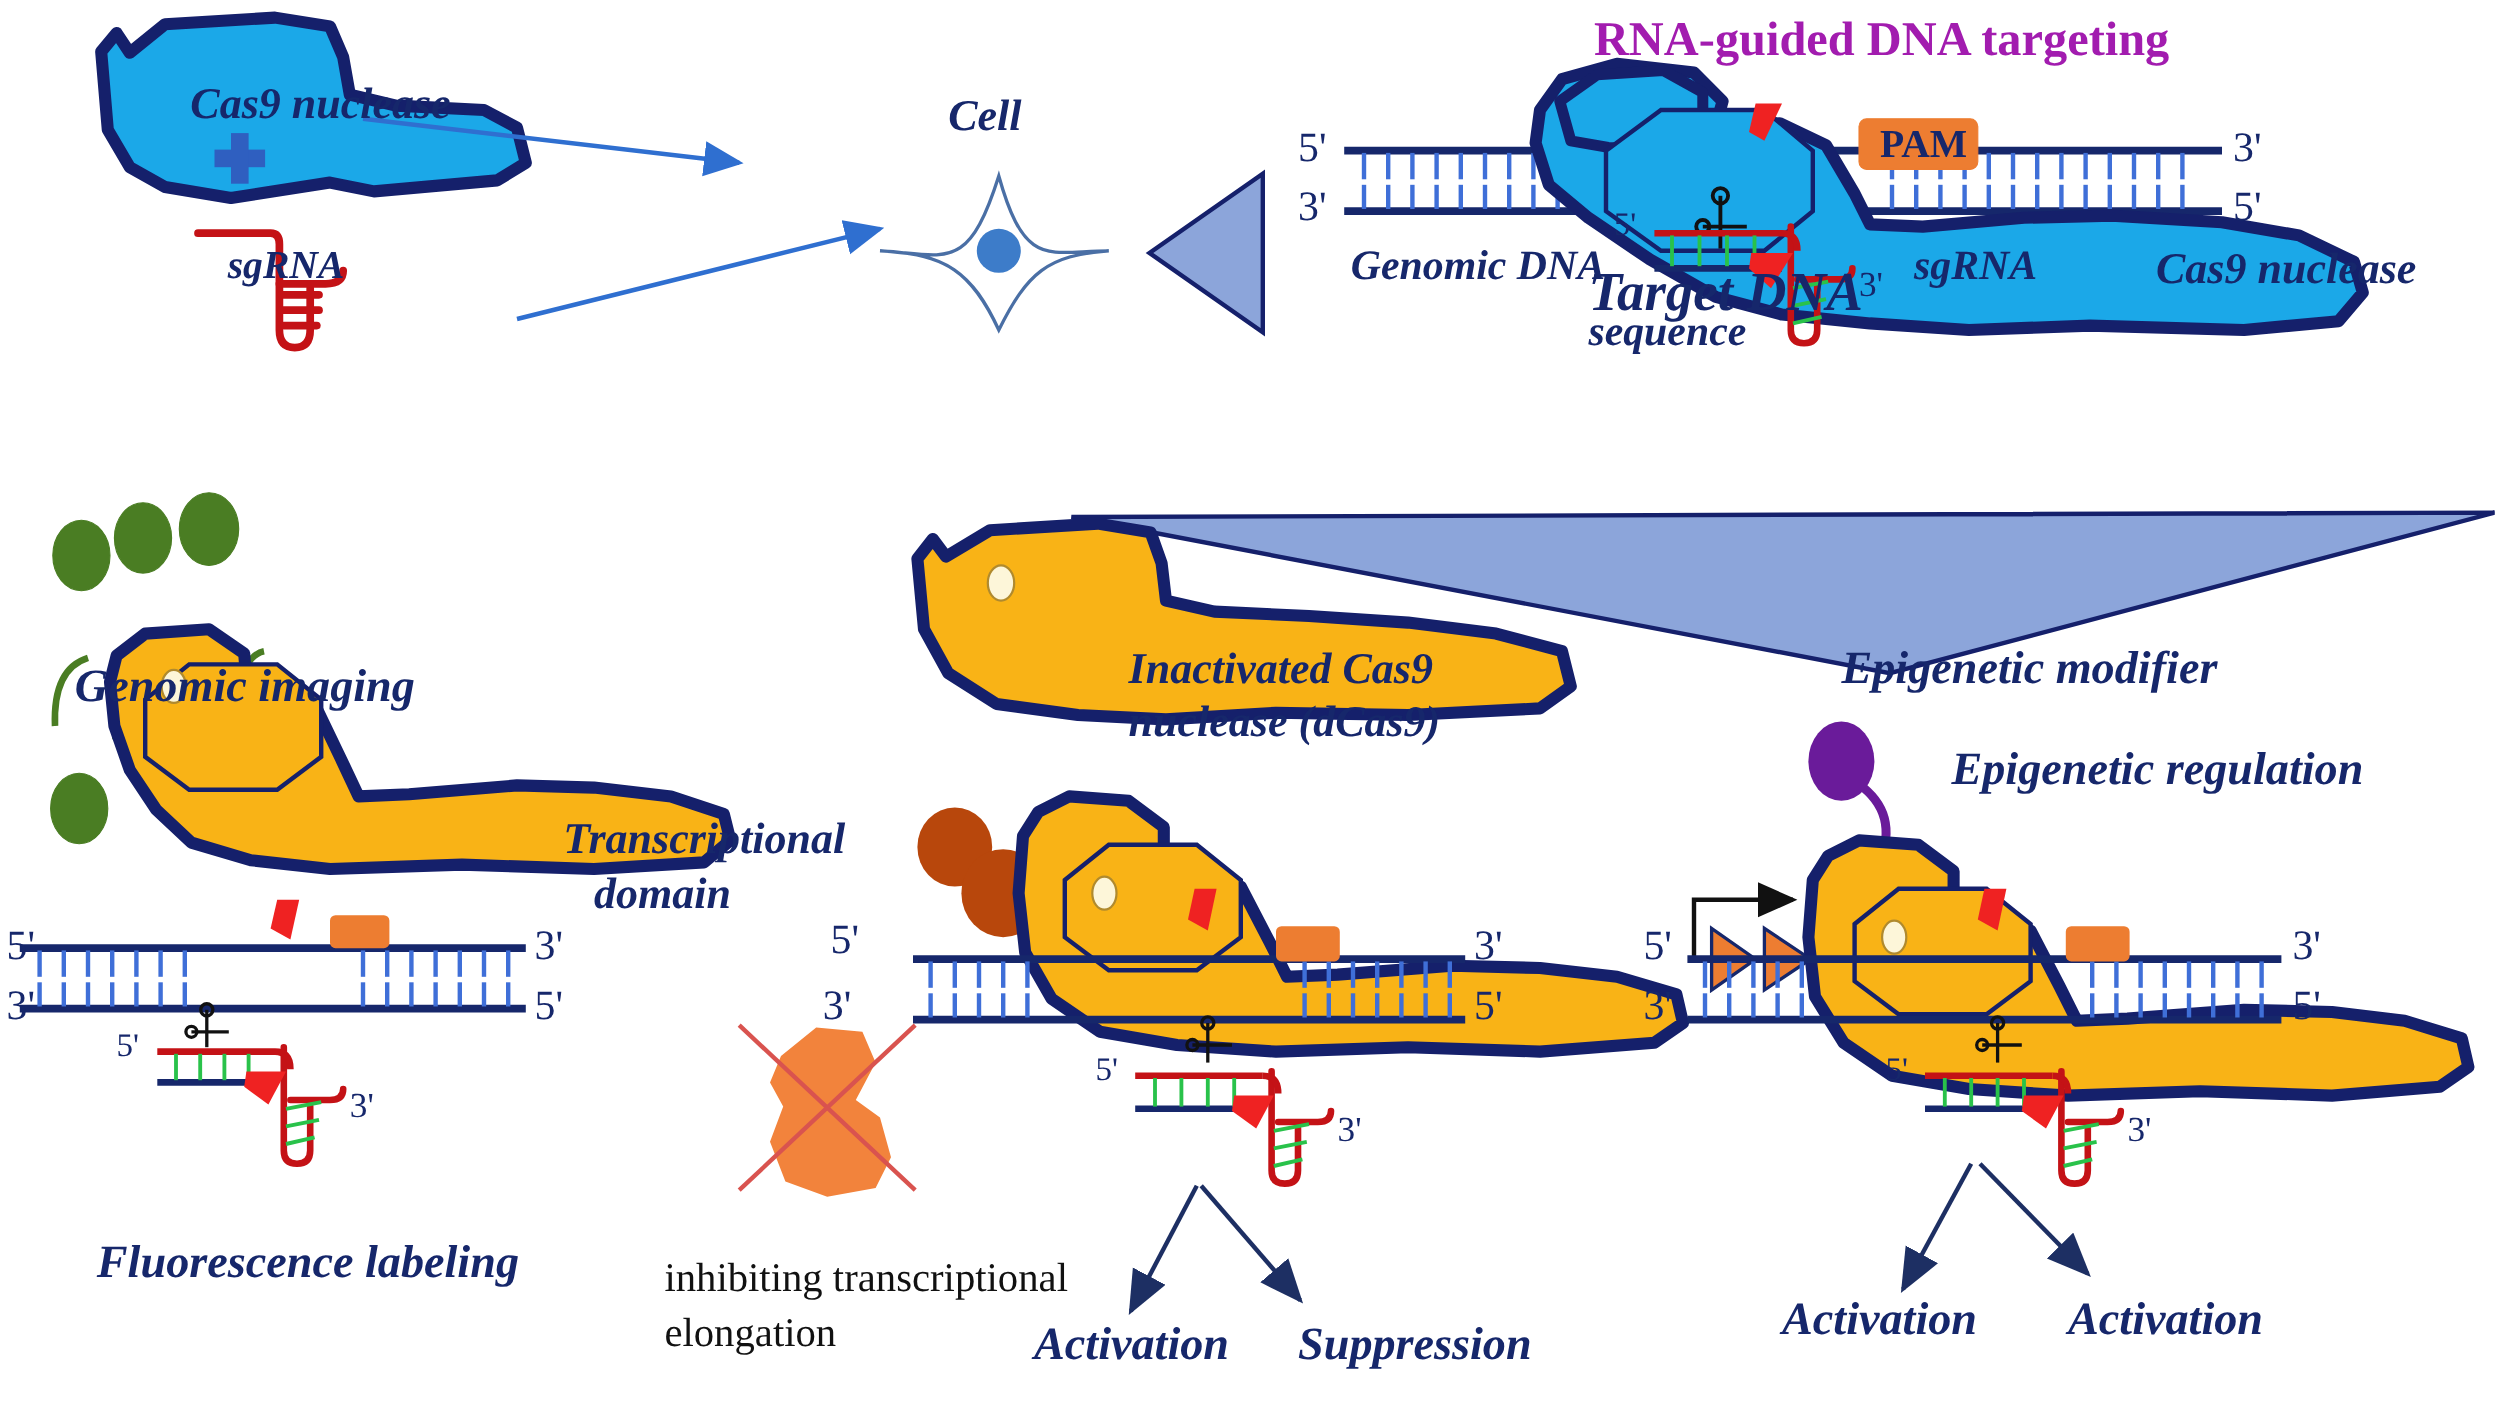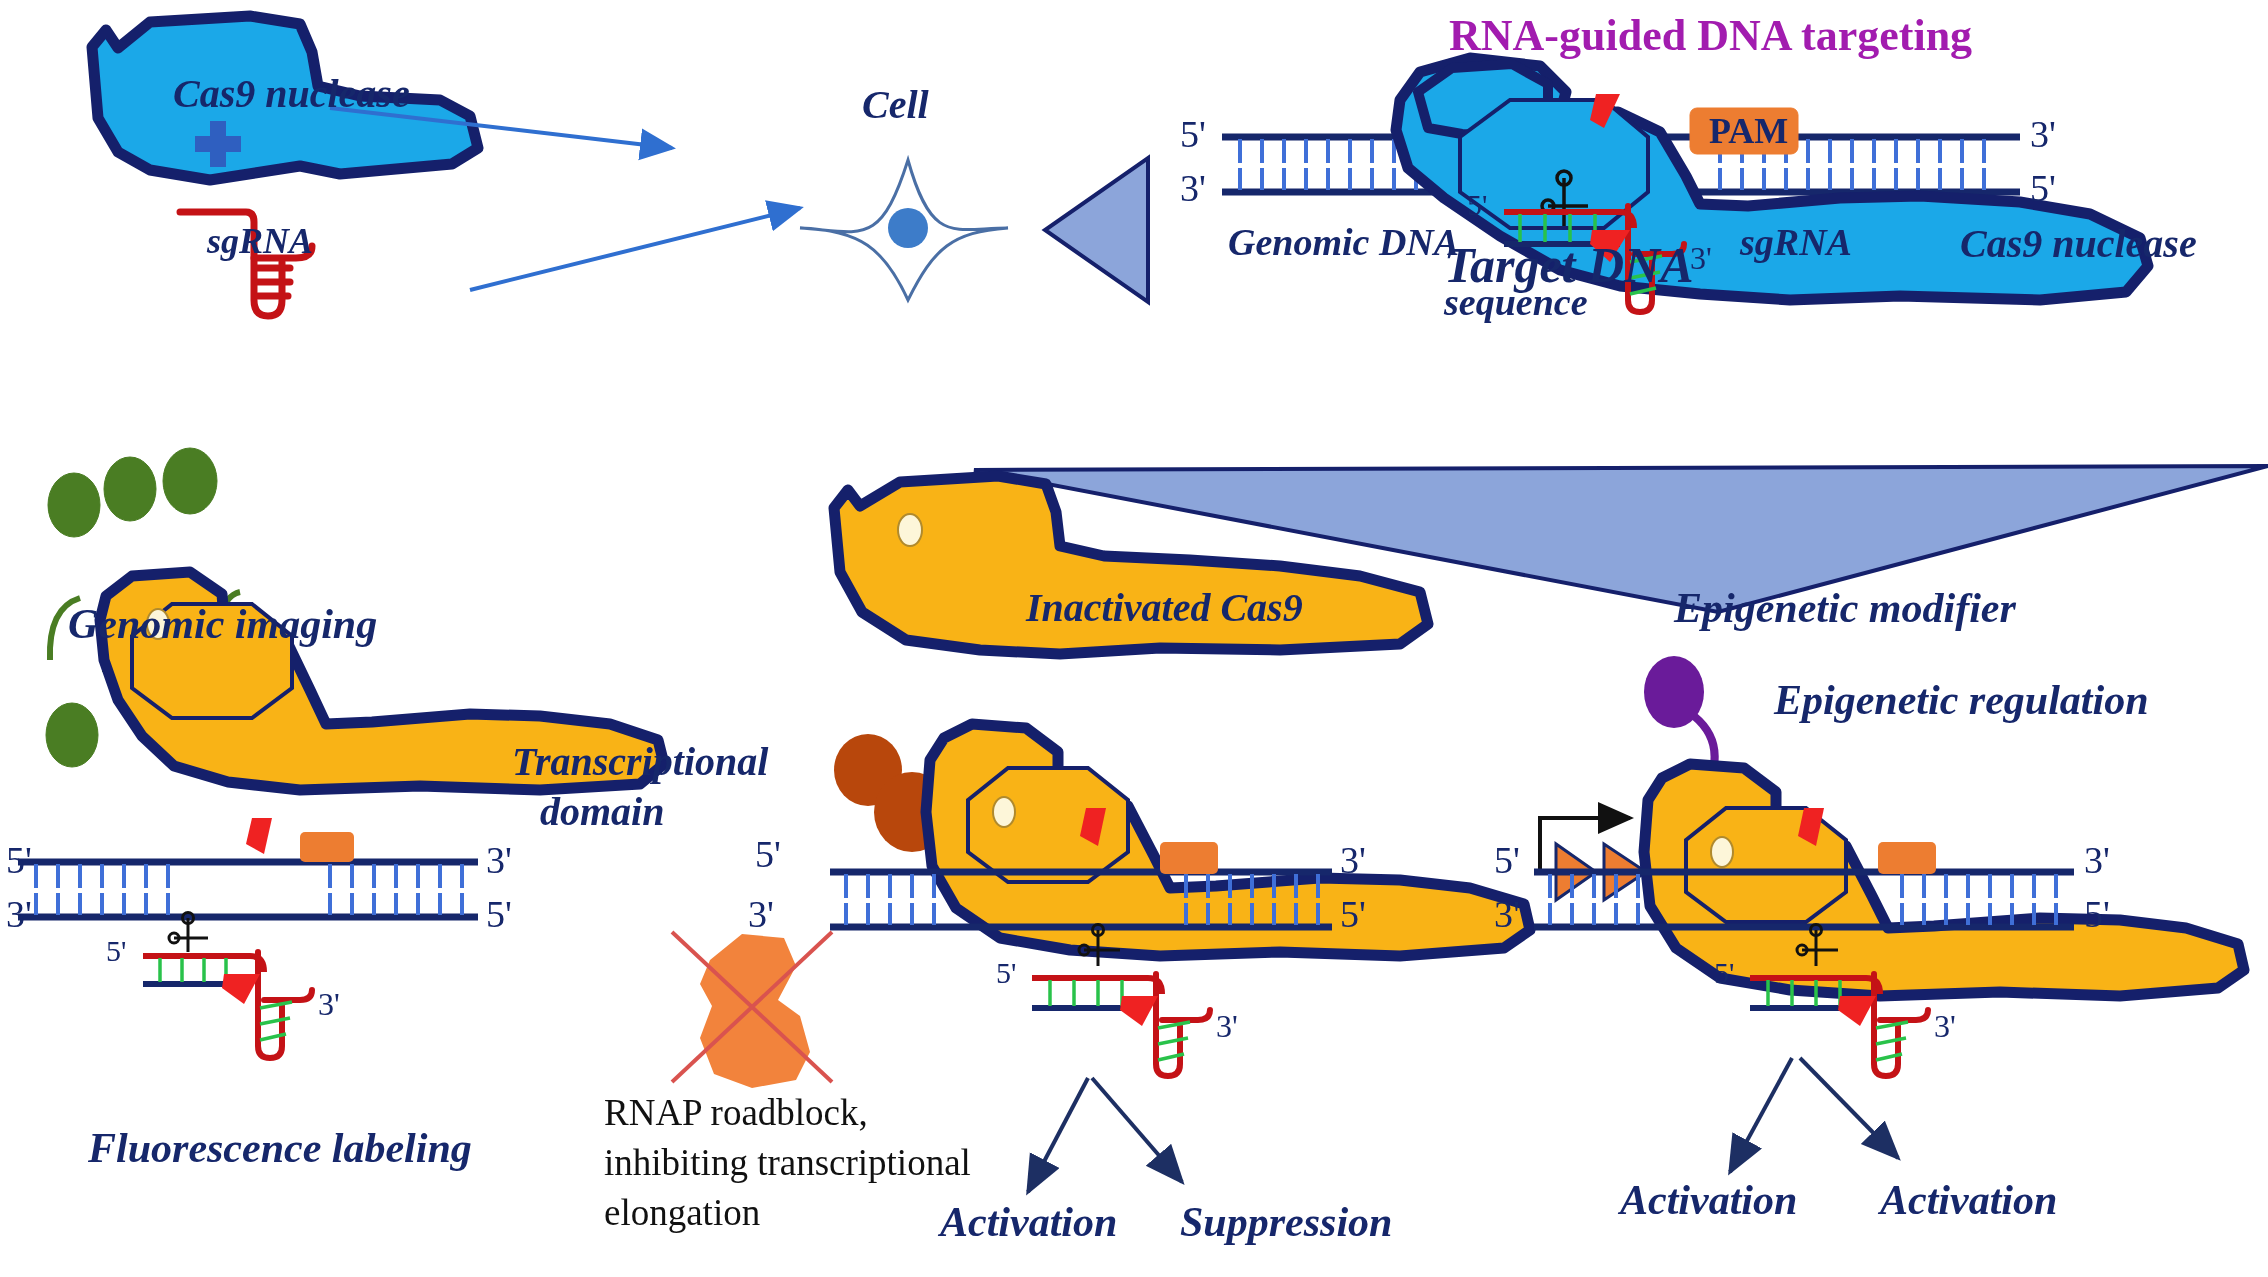--- a/index.html
+++ b/index.html
@@ -465,39 +465,39 @@
 <div class="tick" style="left:2030px;top:166px;font-size:38px;">5'</div>
 <div class="tick" style="left:1467px;top:188px;font-size:30px;">5'</div>
 <div class="tick" style="left:1690px;top:240px;font-size:32px;">3'</div>
 <div class="lbl" style="left:1228px;top:222px;font-size:38px;">Genomic DNA</div>
 <div class="lbl" style="left:1444px;top:238px;font-size:50px;">Target DNA</div>
 <div class="lbl" style="left:1444px;top:282px;font-size:38px;">sequence</div>
 <div class="lbl" style="left:1740px;top:222px;font-size:38px;">sgRNA</div>
 <div class="lbl" style="left:1960px;top:222px;font-size:40px;">Cas9 nuclease</div>
 
 <div class="lbl" style="left:1026px;top:586px;font-size:40px;">Inactivated Cas9</div>
+<div class="lbl" style="left:1026px;top:634px;font-size:40px;">nuclease (dCas9)</div>
 
 <div class="lbl" style="left:68px;top:602px;font-size:42px;">Genomic imaging</div>
 <div class="lbl" style="left:88px;top:1126px;font-size:42px;">Fluorescence labeling</div>
 <div class="tick" style="left:6px;top:838px;font-size:38px;">5'</div>
 <div class="tick" style="left:6px;top:892px;font-size:38px;">3'</div>
 <div class="tick" style="left:486px;top:838px;font-size:38px;">3'</div>
 <div class="tick" style="left:486px;top:892px;font-size:38px;">5'</div>
 <div class="tick" style="left:106px;top:934px;font-size:30px;">5'</div>
 <div class="tick" style="left:318px;top:986px;font-size:32px;">3'</div>
 
 <div class="lbl" style="left:512px;top:740px;font-size:40px;">Transcriptional</div>
 <div class="lbl" style="left:540px;top:790px;font-size:40px;">domain</div>
 <div class="tick" style="left:755px;top:832px;font-size:38px;">5'</div>
 <div class="tick" style="left:748px;top:892px;font-size:38px;">3'</div>
 <div class="tick" style="left:1340px;top:838px;font-size:38px;">3'</div>
 <div class="tick" style="left:1340px;top:892px;font-size:38px;">5'</div>
 <div class="tick" style="left:996px;top:956px;font-size:30px;">5'</div>
 <div class="tick" style="left:1216px;top:1008px;font-size:32px;">3'</div>
-<div class="lbl-plain" style="left:604px;top:1090px;font-size:37px;">RNAP roadblock,</div>
 <div class="lbl-plain" style="left:604px;top:1140px;font-size:37px;">inhibiting  transcriptional</div>
 <div class="lbl-plain" style="left:604px;top:1190px;font-size:37px;">elongation</div>
 <div class="lbl" style="left:940px;top:1200px;font-size:42px;">Activation</div>
 <div class="lbl" style="left:1180px;top:1200px;font-size:42px;">Suppression</div>
 
 <div class="lbl" style="left:1674px;top:586px;font-size:42px;">Epigenetic modifier</div>
 <div class="lbl" style="left:1774px;top:678px;font-size:42px;">Epigenetic regulation</div>
 <div class="tick" style="left:1494px;top:838px;font-size:38px;">5'</div>
 <div class="tick" style="left:1494px;top:892px;font-size:38px;">3'</div>
 <div class="tick" style="left:2084px;top:838px;font-size:38px;">3'</div>

